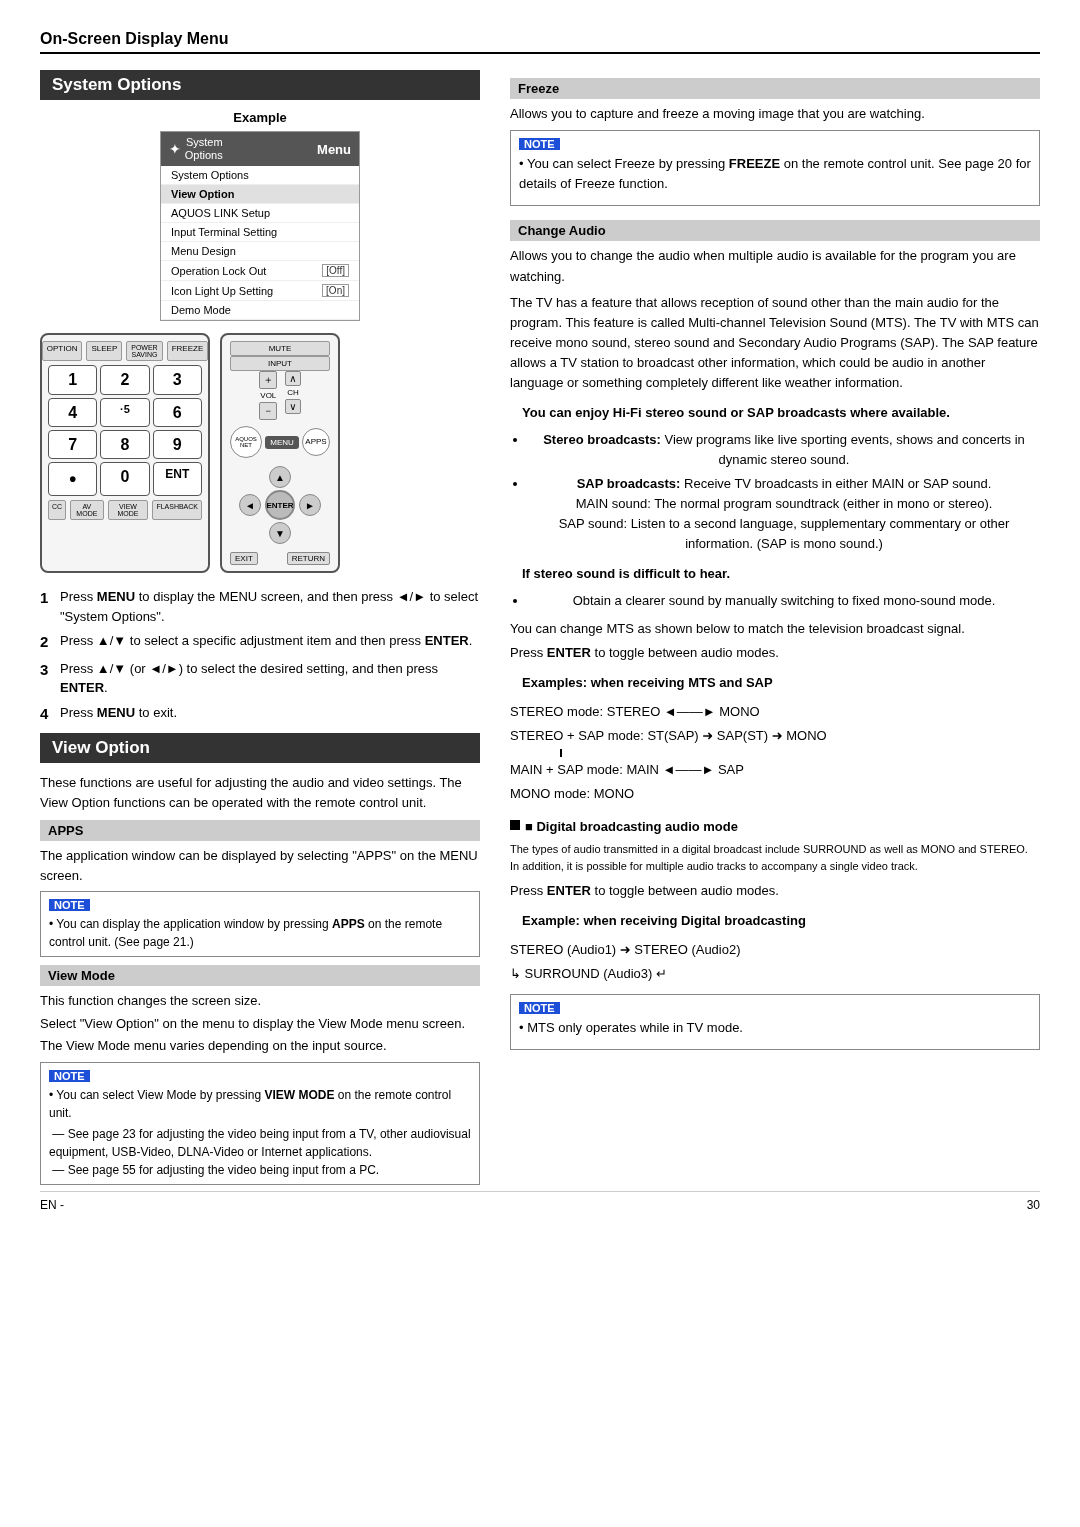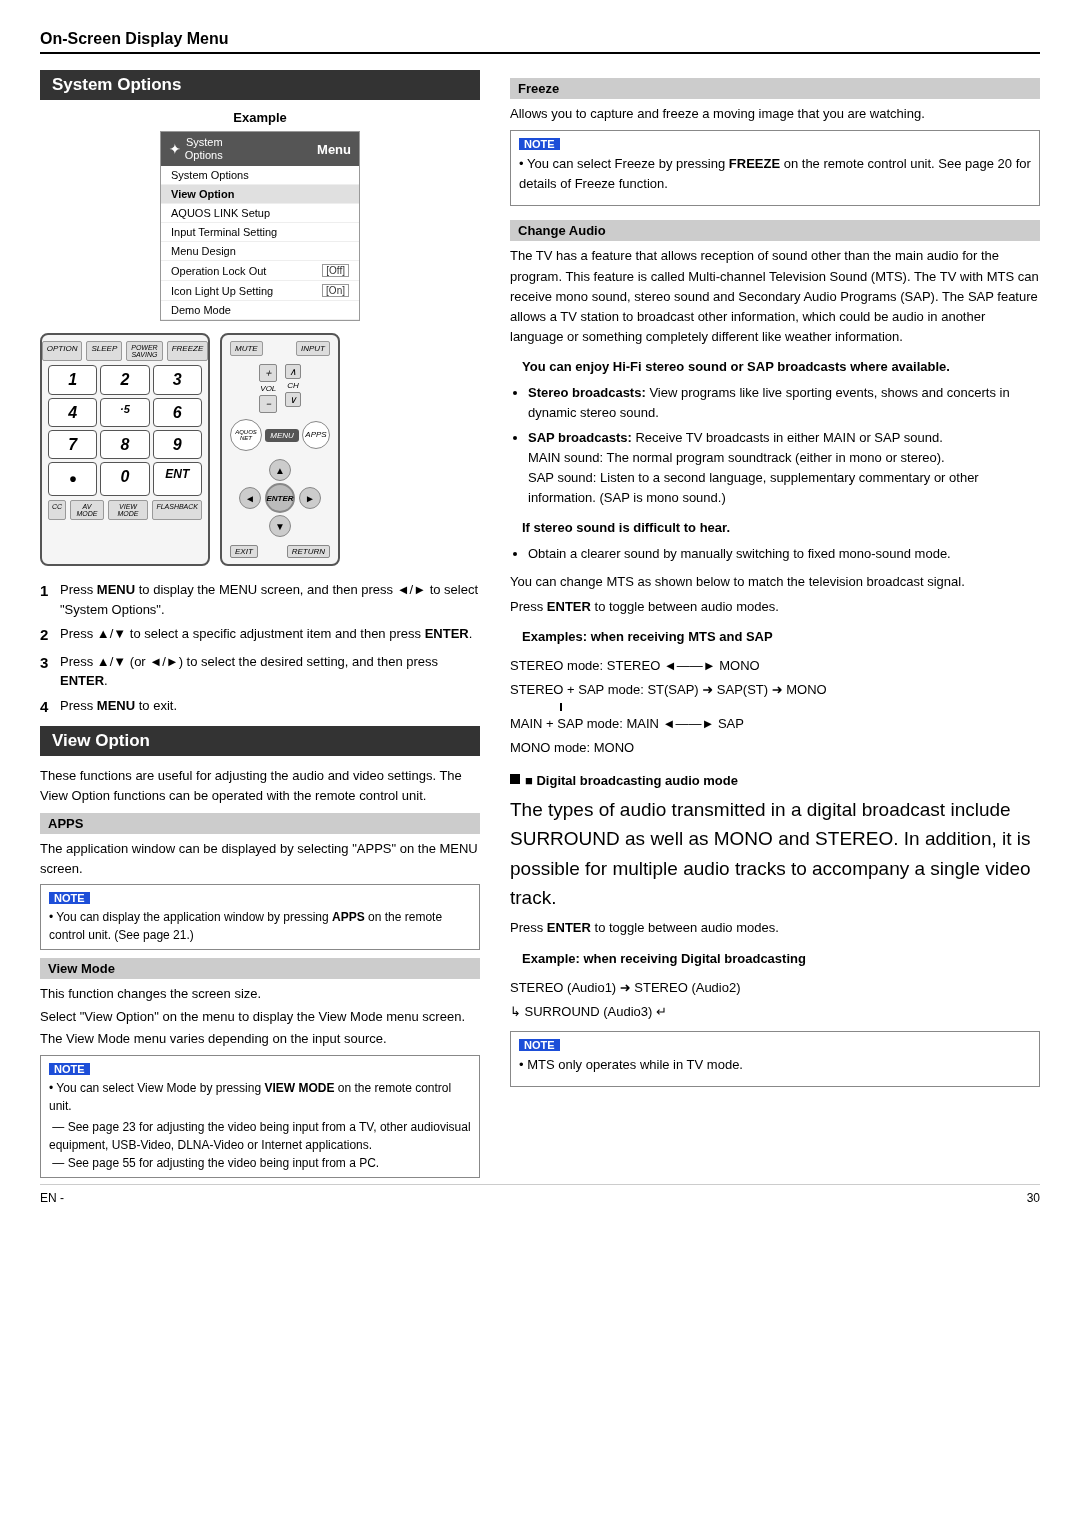--- a/index.html
+++ b/index.html
@@ -110,21 +110,20 @@
       color: #333;
       border: 1px solid #999;
       padding: 0 3px;
     }
 
     
     .remote-area {
       display: flex;
       gap: 10px;
       margin-bottom: 14px;
-      font-style: italic;
     }
     .remote-left {
       border: 2px solid #555;
       border-radius: 8px;
       padding: 6px;
       width: 170px;
       background: #f5f5f5;
     }
     .remote-top-buttons {
       display: flex;
@@ -200,21 +199,22 @@
       border: 1px solid #888;
       border-radius: 2px;
       font-size: 10px;
       padding: 1px 3px;
       text-align: center;
     }
     .mute-input-row {
       display: flex;
       justify-content: space-between;
       font-size: 8px;
-      margin-bottom: 8px;
+      margin-bottom: 0;
+      flex-direction: column;
     }
     .circle-nav {
       display: flex;
       flex-direction: column;
       align-items: center;
       margin: 6px 0;
     }
     .circle-center {
       display: flex;
       align-items: center;
@@ -343,20 +343,21 @@
     }
     .right-section p {
       font-size: 13px;
       line-height: 1.55;
       margin-bottom: 6px;
     }
     .right-section ul {
       margin: 4px 0 4px 18px;
       font-size: 13px;
       line-height: 1.55;
+      text-align: center;
     }
     .right-section ul li {
       margin-bottom: 4px;
     }
     .bold-header {
       font-weight: bold;
       font-size: 13px;
       margin: 10px 0 4px 12px;
     }
     
@@ -578,20 +579,21 @@
       <div class="note-block">
         <span class="note-label">NOTE</span>
         <p class="note-text">
           • You can select Freeze by pressing <strong>FREEZE</strong> on the remote control unit. See page 20 for details of Freeze function.
         </p>
       </div>
     </div>
 
     <div class="right-section">
       <div class="subsection-title-bar">Change Audio</div>
+      <p>Allows you to change the audio when multiple audio is available for the program you are watching.</p>
 
       <p style="font-size:13px; line-height:1.55; margin-bottom:6px;">The TV has a feature that allows reception of sound other than the main audio for the program. This feature is called Multi-channel Television Sound (MTS). The TV with MTS can receive mono sound, stereo sound and Secondary Audio Programs (SAP). The SAP feature allows a TV station to broadcast other information, which could be audio in another language or something completely different like weather information.</p>
 
       <p class="bold-header">You can enjoy Hi-Fi stereo sound or SAP broadcasts where available.</p>
       <ul style="font-size:13px; list-style: disc; margin-left:18px; line-height:1.55;">
         <li><strong>Stereo broadcasts:</strong> View programs like live sporting events, shows and concerts in dynamic stereo sound.</li>
         <li><strong>SAP broadcasts:</strong> Receive TV broadcasts in either MAIN or SAP sound.<br>
           MAIN sound: The normal program soundtrack (either in mono or stereo).<br>
           SAP sound: Listen to a second language, supplementary commentary or other information. (SAP is mono sound.)</li>
       </ul>
@@ -611,21 +613,21 @@
         <div class="ex-line indent-line" style="border-left: 2px solid #000; margin-left: 50px; padding-left: 4px; height:8px; margin-bottom:2px;"></div>
         <div class="ex-line">MAIN + SAP mode: MAIN ◄——► SAP</div>
         <div class="ex-line">MONO mode: MONO</div>
       </div>
 
       <div style="margin-top:12px;">
         <div class="black-bullet">
           <span class="black-bullet-sq"></span>
           <span class="bullet-content" style="font-weight:bold;">■ Digital broadcasting audio mode</span>
         </div>
-        <p style="font-size:19px; line-height:1.55; margin-bottom:6px;">The types of audio transmitted in a digital broadcast include SURROUND as well as MONO and STEREO. In addition, it is possible for multiple audio tracks to accompany a single video track.</p>
+        <p style="font-size:11px; line-height:1.55; margin-bottom:6px;">The types of audio transmitted in a digital broadcast include SURROUND as well as MONO and STEREO. In addition, it is possible for multiple audio tracks to accompany a single video track.</p>
         <p style="font-size:13px; line-height:1.55; margin-bottom:6px;">Press <strong>ENTER</strong> to toggle between audio modes.</p>
 
         <p class="bold-header">Example: when receiving Digital broadcasting</p>
         <div class="examples-block">
           <div class="ex-line">STEREO (Audio1) ➜ STEREO (Audio2)</div>
           <div class="ex-line">↳ SURROUND (Audio3) ↵</div>
         </div>
 
         <div class="note-block" style="margin-top:8px;">
           <span class="note-label">NOTE</span>

